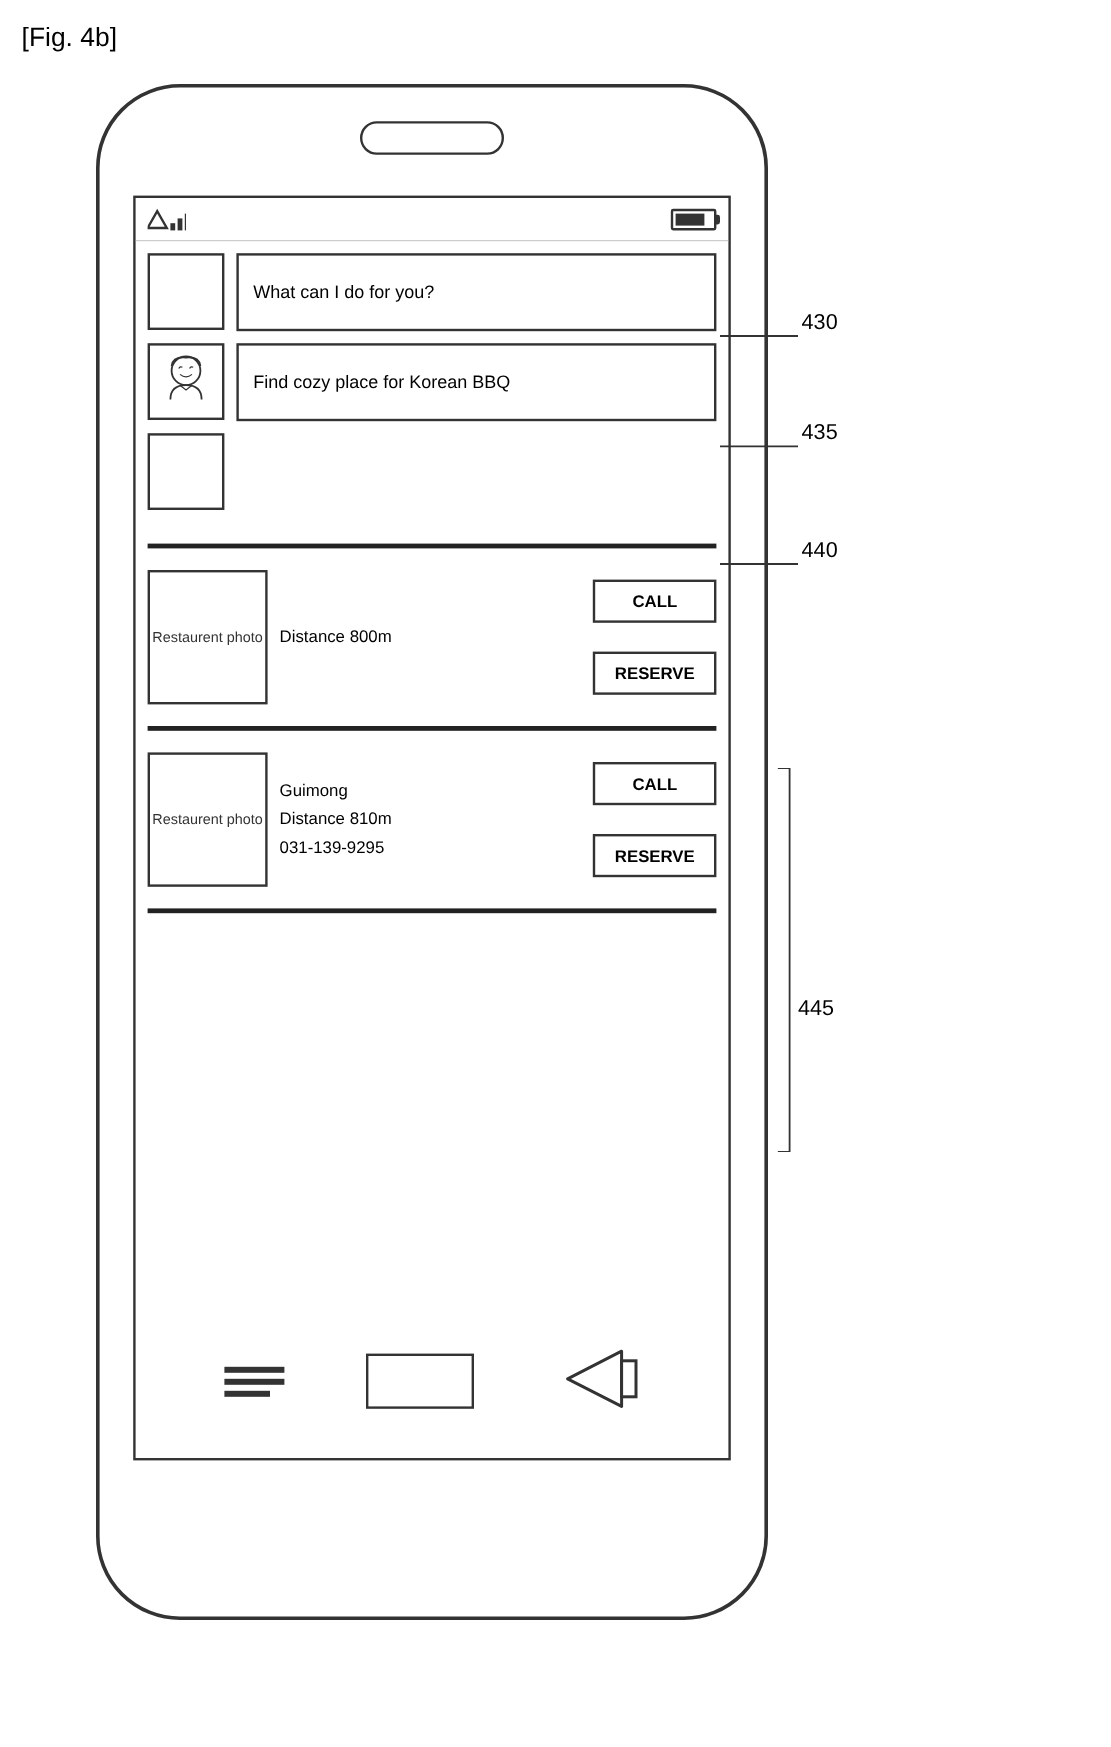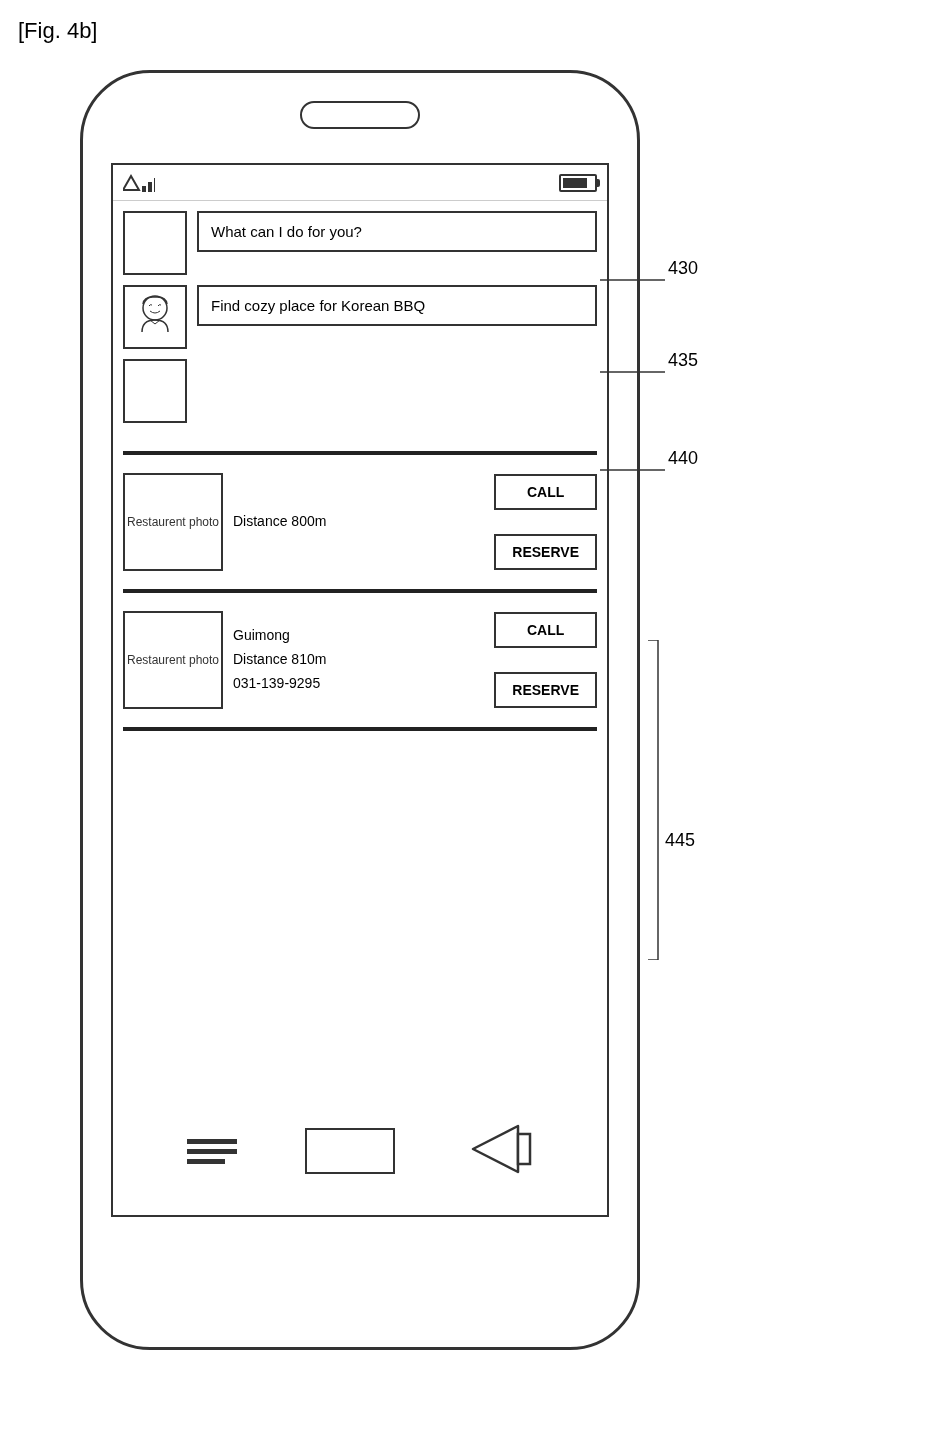--- a/index.html
+++ b/index.html
@@ -111,21 +111,21 @@
       margin-right: 10px;
       display: flex;
       align-items: center;
       justify-content: center;
       background: #fff;
       overflow: hidden;
     }
 
     .bubble {
       border: 2px solid #333;
-      padding: 8px 12px;
+      padding: 20px 12px;
       font-size: 15px;
       line-height: 1.4;
       flex: 1;
     }
 
     .divider-line {
       height: 4px;
       background: #222;
       margin: 8px 10px;
     }
@@ -133,21 +133,21 @@
     
     .restaurant-row {
       display: flex;
       align-items: center;
       padding: 10px 10px;
       gap: 10px;
     }
 
     .restaurant-photo-box {
       width: 100px;
-      height: 98px;
+      height: 112px;
       border: 2px solid #333;
       display: flex;
       align-items: center;
       justify-content: center;
       font-size: 12px;
       text-align: center;
       flex-shrink: 0;
       background: #fff;
       color: #333;
       line-height: 1.4;

